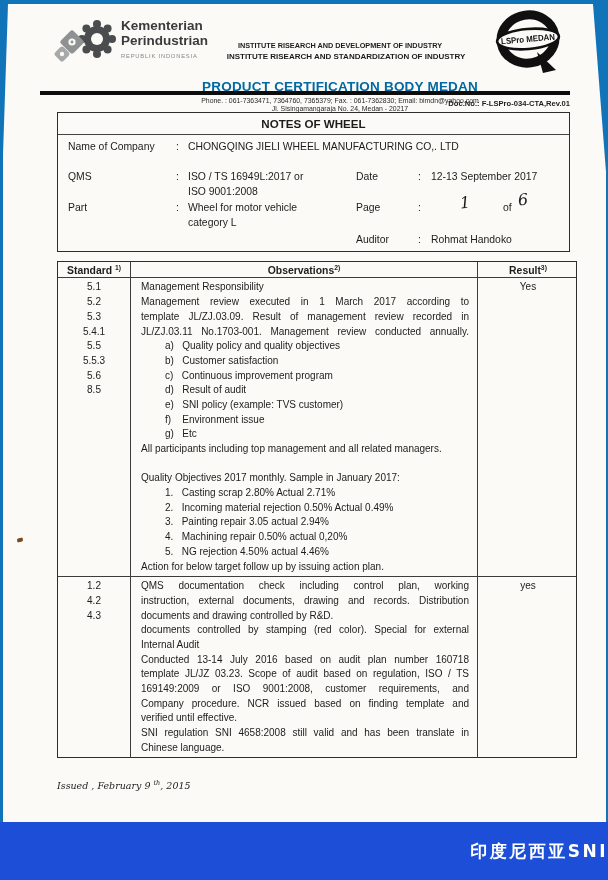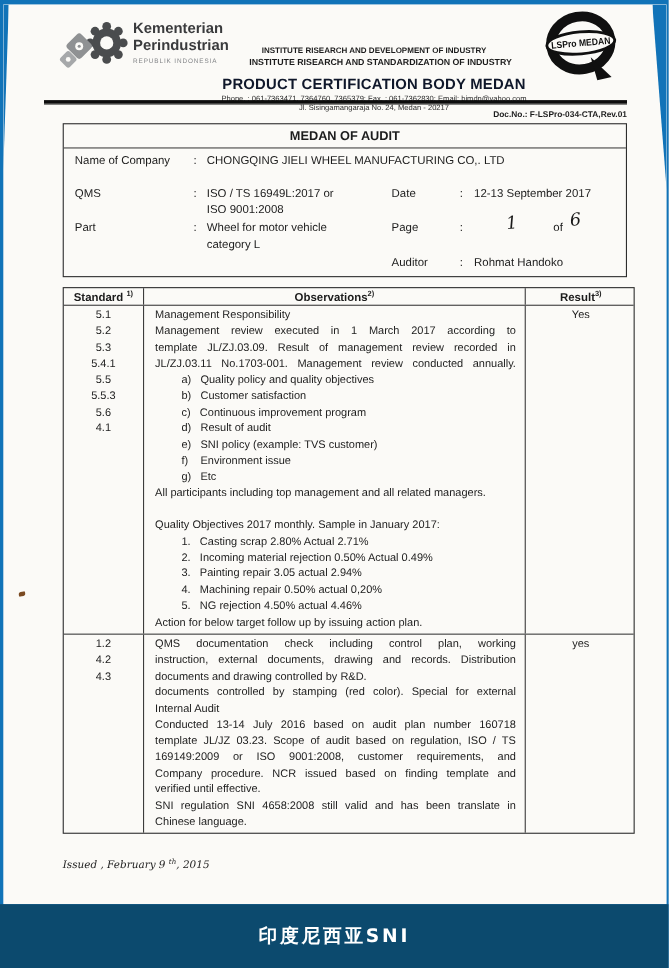--- a/index.html
+++ b/index.html
@@ -13,21 +13,21 @@
   .speck{position:absolute;left:14px;top:534px;width:6px;height:4px;background:#7a4a22;border-radius:2px 1px 2px 1px;transform:rotate(-12deg);}
 
   
   .logo-left{position:absolute;left:42px;top:12px;}
   .ministry-text{position:absolute;left:118px;top:15px;line-height:14.5px;}
   .ministry-text .l1,.ministry-text .l2{font-size:13.5px;font-weight:bold;color:#3a3b3d;}
   .ministry-text .l3{font-size:5.8px;color:#85878a;letter-spacing:0.8px;margin-top:1px;}
   .hdr-center{position:absolute;left:152px;top:21px;width:370px;text-align:center;}
   .hdr-center .o1{font-size:7.3px;font-weight:bold;margin-top:16px;}
   .hdr-center .o2{font-size:8px;font-weight:bold;margin-top:2px;padding-left:12px;}
-  .hdr-center .o3{font-size:13.5px;font-weight:600;letter-spacing:0.2px;margin-top:8px;color:#0f172a;}
+  .hdr-center .o3{font-size:13.5px;font-weight:600;letter-spacing:0.2px;margin-top:18px;color:#0369a1;}
   .hdr-center .o4{font-size:6.9px;margin-top:3px;color:#2a2a2a;}
   .hdr-center .o5{font-size:6.9px;margin-top:1px;color:#2a2a2a;}
   .logo-right{position:absolute;left:490px;top:6px;}
   .rule{position:absolute;left:37px;top:87px;width:530px;height:2px;border-top:3px solid #0d0d0d;border-bottom:1px solid #0d0d0d;}
   .docno{position:absolute;left:300px;top:95px;width:267px;text-align:right;font-size:7.6px;font-weight:bold;}
 
   
   .notes-box{position:absolute;left:54px;top:108px;width:513px;height:140px;border:1.4px solid #2d2d2d;}
   .notes-title{height:22px;line-height:21px;text-align:center;font-size:11.6px;font-weight:bold;border-bottom:1.2px solid #444;}
   .fld{position:absolute;font-size:10.4px;white-space:nowrap;}
@@ -48,21 +48,21 @@
   .cell.res{text-align:center;padding-top:2px;}
   .ln{white-space:nowrap;height:14.7px;}
   .ln.j{text-align:justify;text-align-last:justify;}
   .ln.i{padding-left:24px;}
 
   
   .issued{position:absolute;left:54px;top:775px;font-family:"DejaVu Serif",serif;font-style:italic;font-size:9.5px;color:#222;}
   .issued .sup{font-size:6.5px;}
 
   
-  .banner{position:absolute;left:0;right:0;bottom:0;height:58px;background:#0c4a6e;text-align:center;}
+  .banner{position:absolute;left:0;right:0;bottom:0;height:58px;background:#1d4ed8;text-align:right;}
   .banner span{line-height:58px;color:#ffffff;font-size:17px;font-weight:bold;letter-spacing:2.5px;font-family:"DejaVu Sans",sans-serif;}
 </style>
 </head>
 <body>
 
 <div id="stage">
   <div class="page">
 
     <svg class="logo-left" width="76" height="52" viewBox="0 0 76 52">
       <g fill="#4a4c4e">
@@ -101,21 +101,21 @@
       <ellipse cx="35" cy="29" rx="27" ry="24" fill="none" stroke="#101010" stroke-width="9" transform="rotate(-10 35 29)"></ellipse>
       <path d="M44 42 L63 60 L50 63 Z" fill="#101010"></path>
       <ellipse cx="35" cy="29" rx="31" ry="10" fill="#fbfaf7" stroke="#101010" stroke-width="2.6" transform="rotate(-5 35 29)"></ellipse>
       <text x="35" y="32" text-anchor="middle" font-size="8.6" font-weight="bold" font-family="Liberation Sans, sans-serif" fill="#101010" textLength="54" lengthAdjust="spacingAndGlyphs" transform="rotate(-5 35 29)">LSPro MEDAN</text>
     </svg>
 
     <div class="rule"></div>
     <div class="docno">Doc.No.: F-LSPro-034-CTA,Rev.01</div>
 
     <div class="notes-box">
-      <div class="notes-title">MEDAN OF AUDIT</div>
+      <div class="notes-title">NOTES OF WHEEL</div>
 
       <span class="fld" style="left:10px;top:28px">Name of Company</span>
       <span class="fld" style="left:118px;top:28px">:</span>
       <span class="fld" style="left:130px;top:28px">CHONGQING JIELI WHEEL MANUFACTURING CO,. LTD</span>
 
       <span class="fld" style="left:10px;top:58px">QMS</span>
       <span class="fld" style="left:118px;top:58px">:</span>
       <span class="fld" style="left:130px;top:58px">ISO / TS 16949L:2017 or</span>
       <span class="fld" style="left:130px;top:73px">ISO  9001:2008</span>
 
@@ -148,21 +148,21 @@
       <div>
           <div class="trow body-row">
             <div class="cell std">
               <div class="ln">5.1</div>
               <div class="ln">5.2</div>
               <div class="ln">5.3</div>
               <div class="ln">5.4.1</div>
               <div class="ln">5.5</div>
               <div class="ln">5.5.3</div>
               <div class="ln">5.6</div>
-              <div class="ln">4.1</div>
+              <div class="ln">8.5</div>
             </div>
             <div class="cell obs">
               <div class="ln p">Management Responsibility</div>
               <div class="ln j">Management review executed in 1 March 2017 according to</div>
               <div class="ln j">template JL/ZJ.03.09. Result of management review recorded in</div>
               <div class="ln j">JL/ZJ.03.11 No.1703-001. Management review conducted annually.</div>
               <div class="ln i">a)&nbsp;&nbsp;&nbsp;Quality policy and quality objectives</div>
               <div class="ln i">b)&nbsp;&nbsp;&nbsp;Customer satisfaction</div>
               <div class="ln i">c)&nbsp;&nbsp;&nbsp;Continuous improvement program</div>
               <div class="ln i">d)&nbsp;&nbsp;&nbsp;Result of audit</div>

